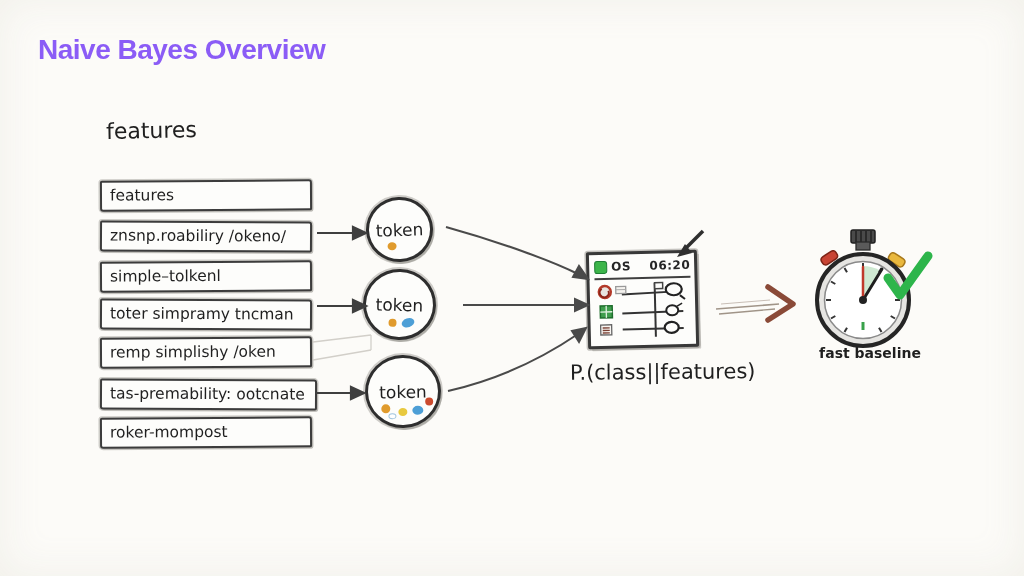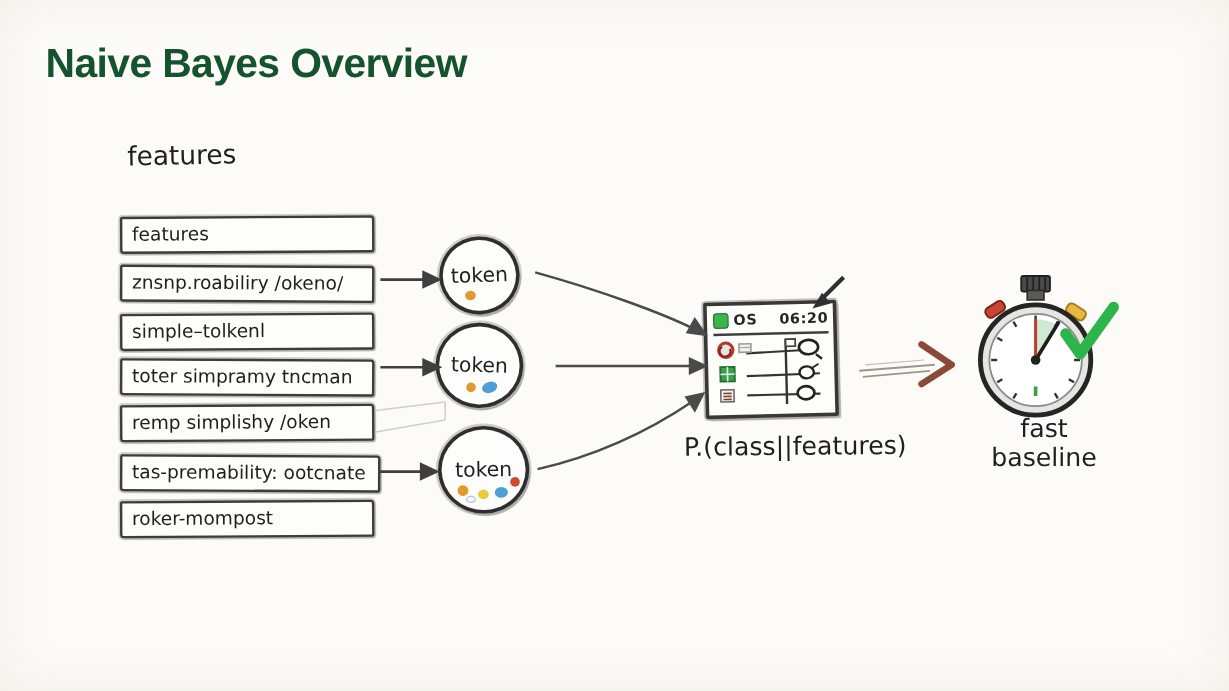--- a/index.html
+++ b/index.html
@@ -5,21 +5,21 @@
   * { margin:0; padding:0; box-sizing:border-box; }
   body { background:#e9e9e9; font-family:"DejaVu Sans", sans-serif; }
   .canvas {
     position:relative; width:1024px; height:576px;
     background:#fcfbf8; overflow:hidden;
     box-shadow:inset 0 0 40px rgba(240,238,232,.9);
   }
   .title {
     position:absolute; left:38px; top:34px;
     font-family:"Liberation Sans", sans-serif;
-    font-size:34px; font-weight:600; color:#14532d; letter-spacing:-.5px;
+    font-size:28px; font-weight:600; color:#8b5cf6; letter-spacing:-.5px;
   }
   .hand { font-family:"DejaVu Sans", sans-serif; color:#1f1f1f; }
   .features-label {
     position:absolute; left:106px; top:118px;
     font-size:22px; font-weight:500; transform:rotate(-1.2deg);
   }
   .feature-box {
     position:absolute; left:100px; width:212px; height:31px;
     background:#fdfdfb;
     border:2px solid #3c3c3c; border-radius:2px 3px 2px 3px;
@@ -53,21 +53,21 @@
     border:1.5px solid #1e7e34; border-radius:3px; flex:0 0 auto;
   }
   .panel-header .htxt { font-size:12px; font-weight:700; color:#262626; letter-spacing:.5px; }
   .panel-header .spacer { flex:1; }
   .formula {
     position:absolute; left:570px; top:360px;
     font-size:21px; font-weight:500; transform:rotate(-.5deg);
   }
   .result-label {
     position:absolute; left:806px; top:345px; width:128px; text-align:center;
-    font-size:21px; font-weight:400;
+    font-size:14px; font-weight:700;
   }
   svg { position:absolute; pointer-events:none; }
   .overlay { left:0; top:0; z-index:5; }
 </style>
 </head>
 <body>
 
 <div class="canvas">
 
   <div class="title">Naive Bayes Overview</div>

